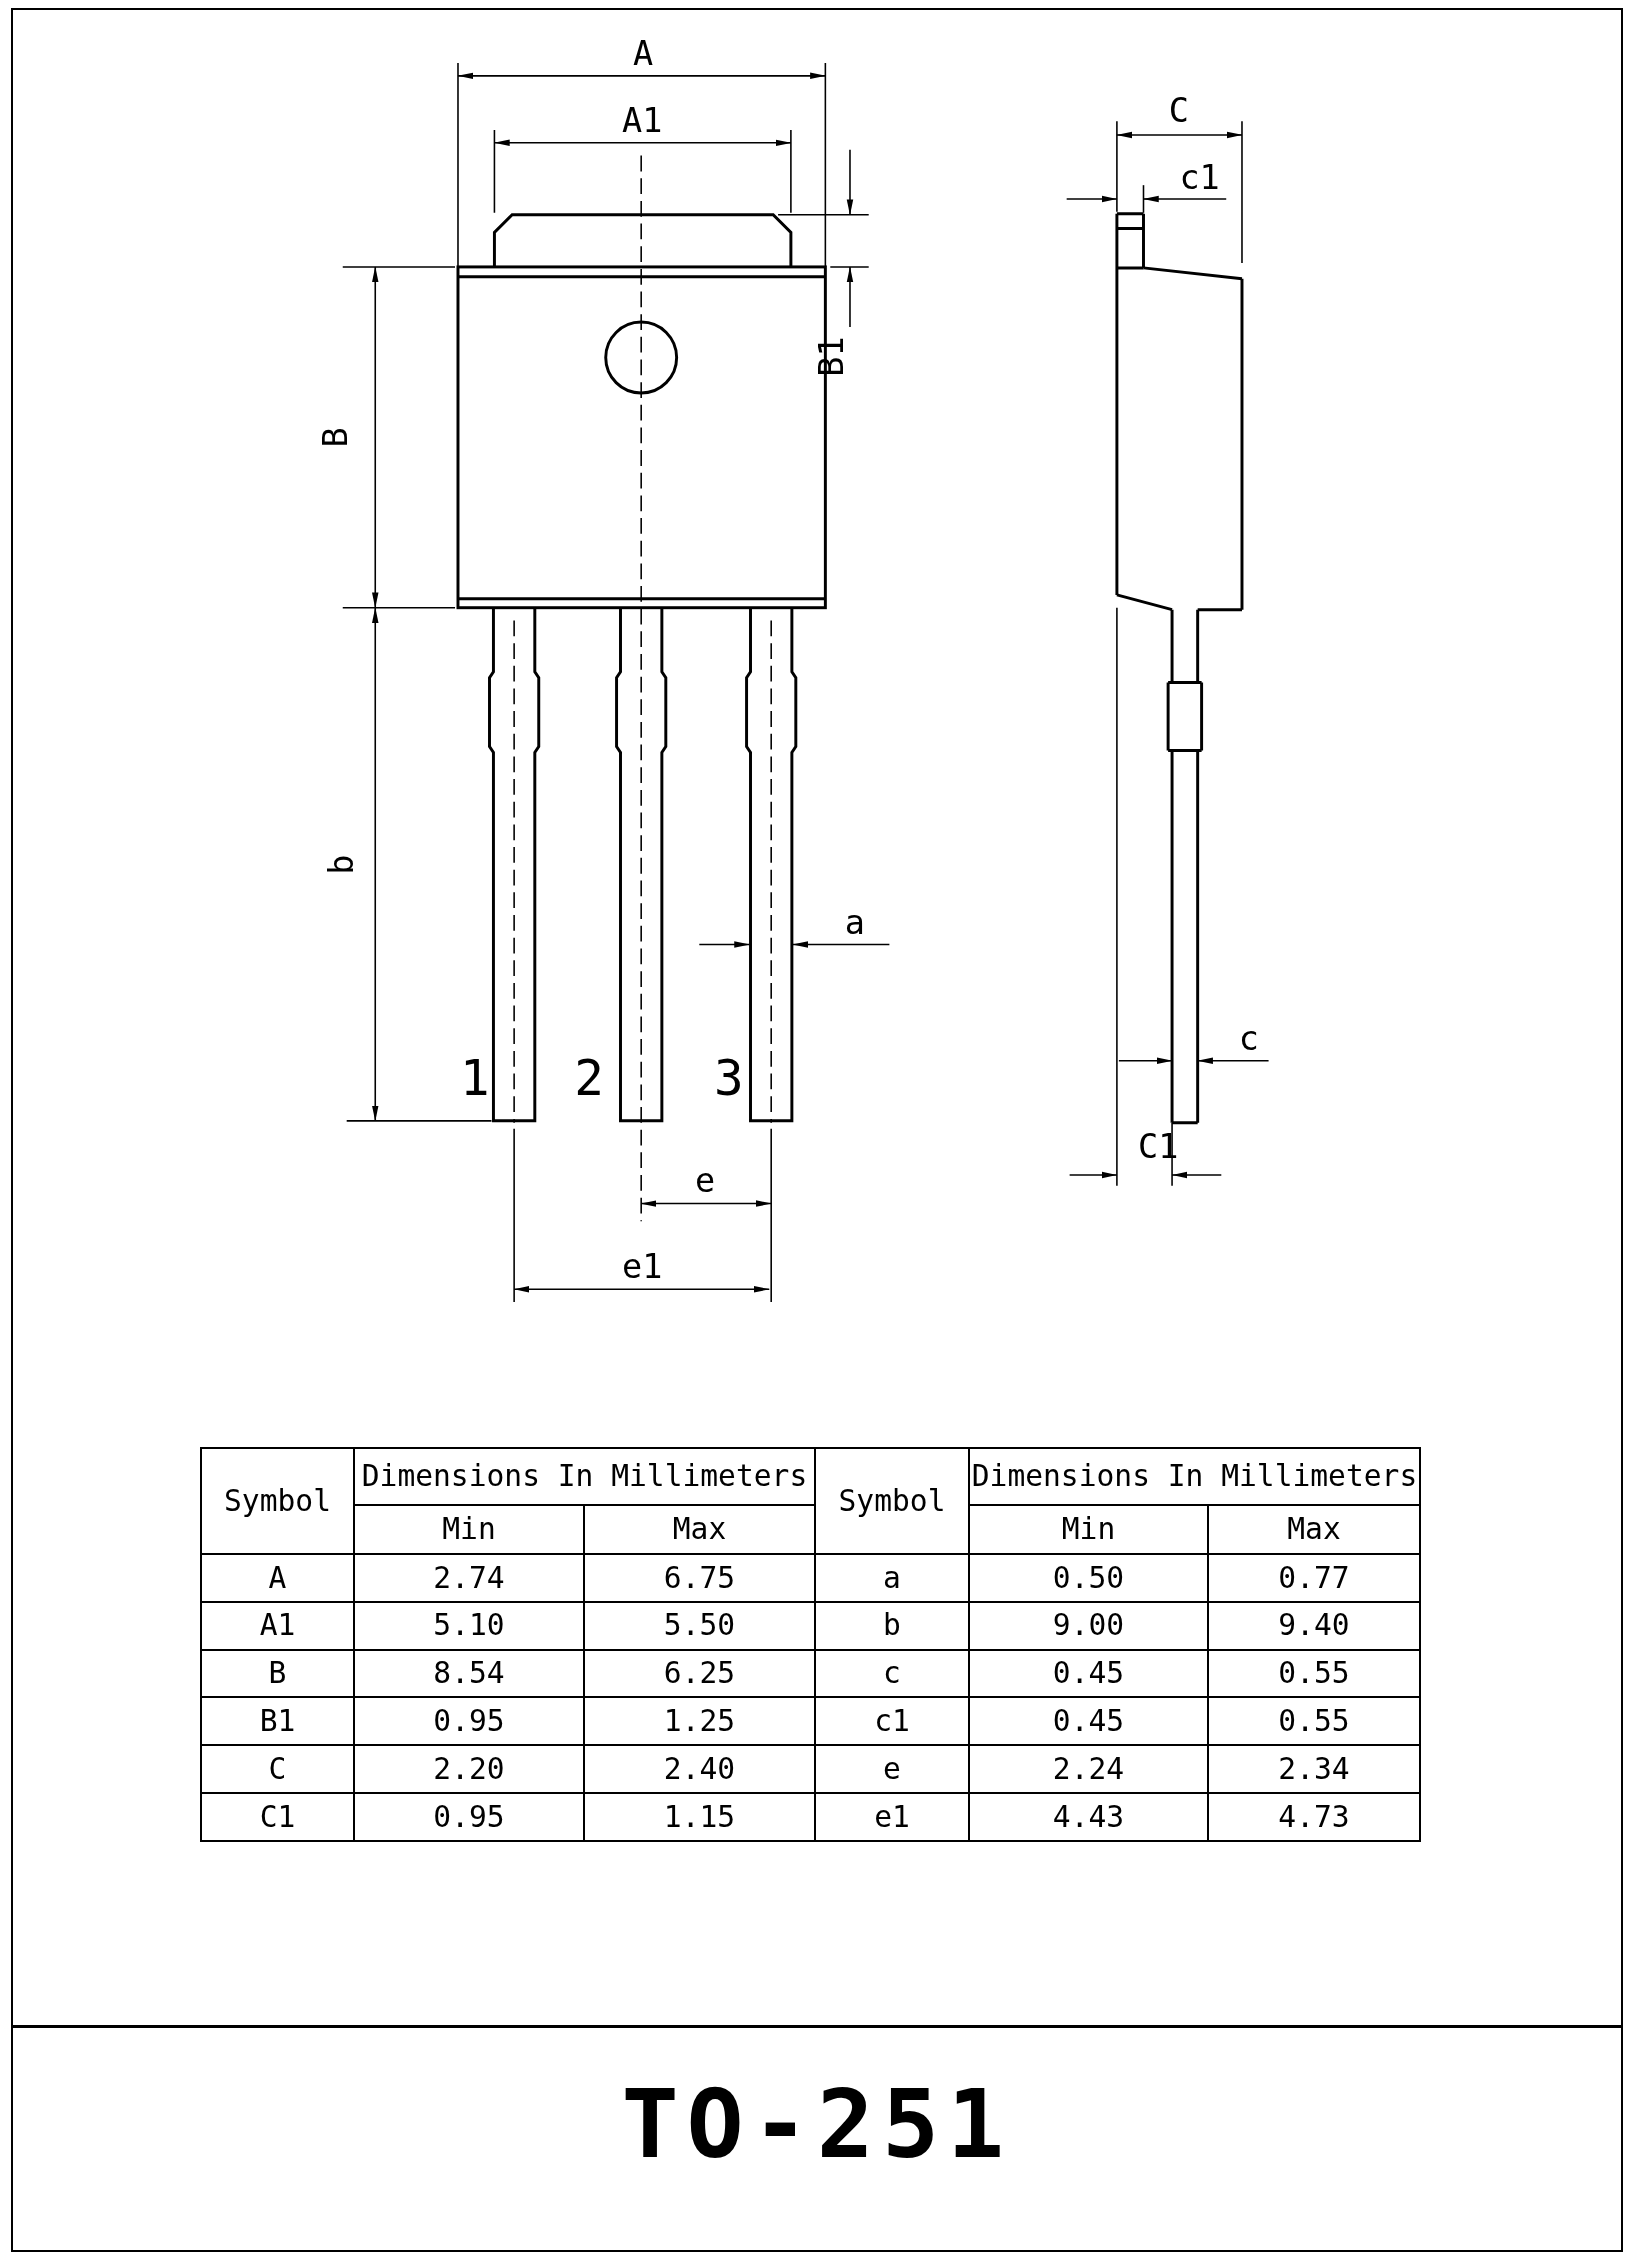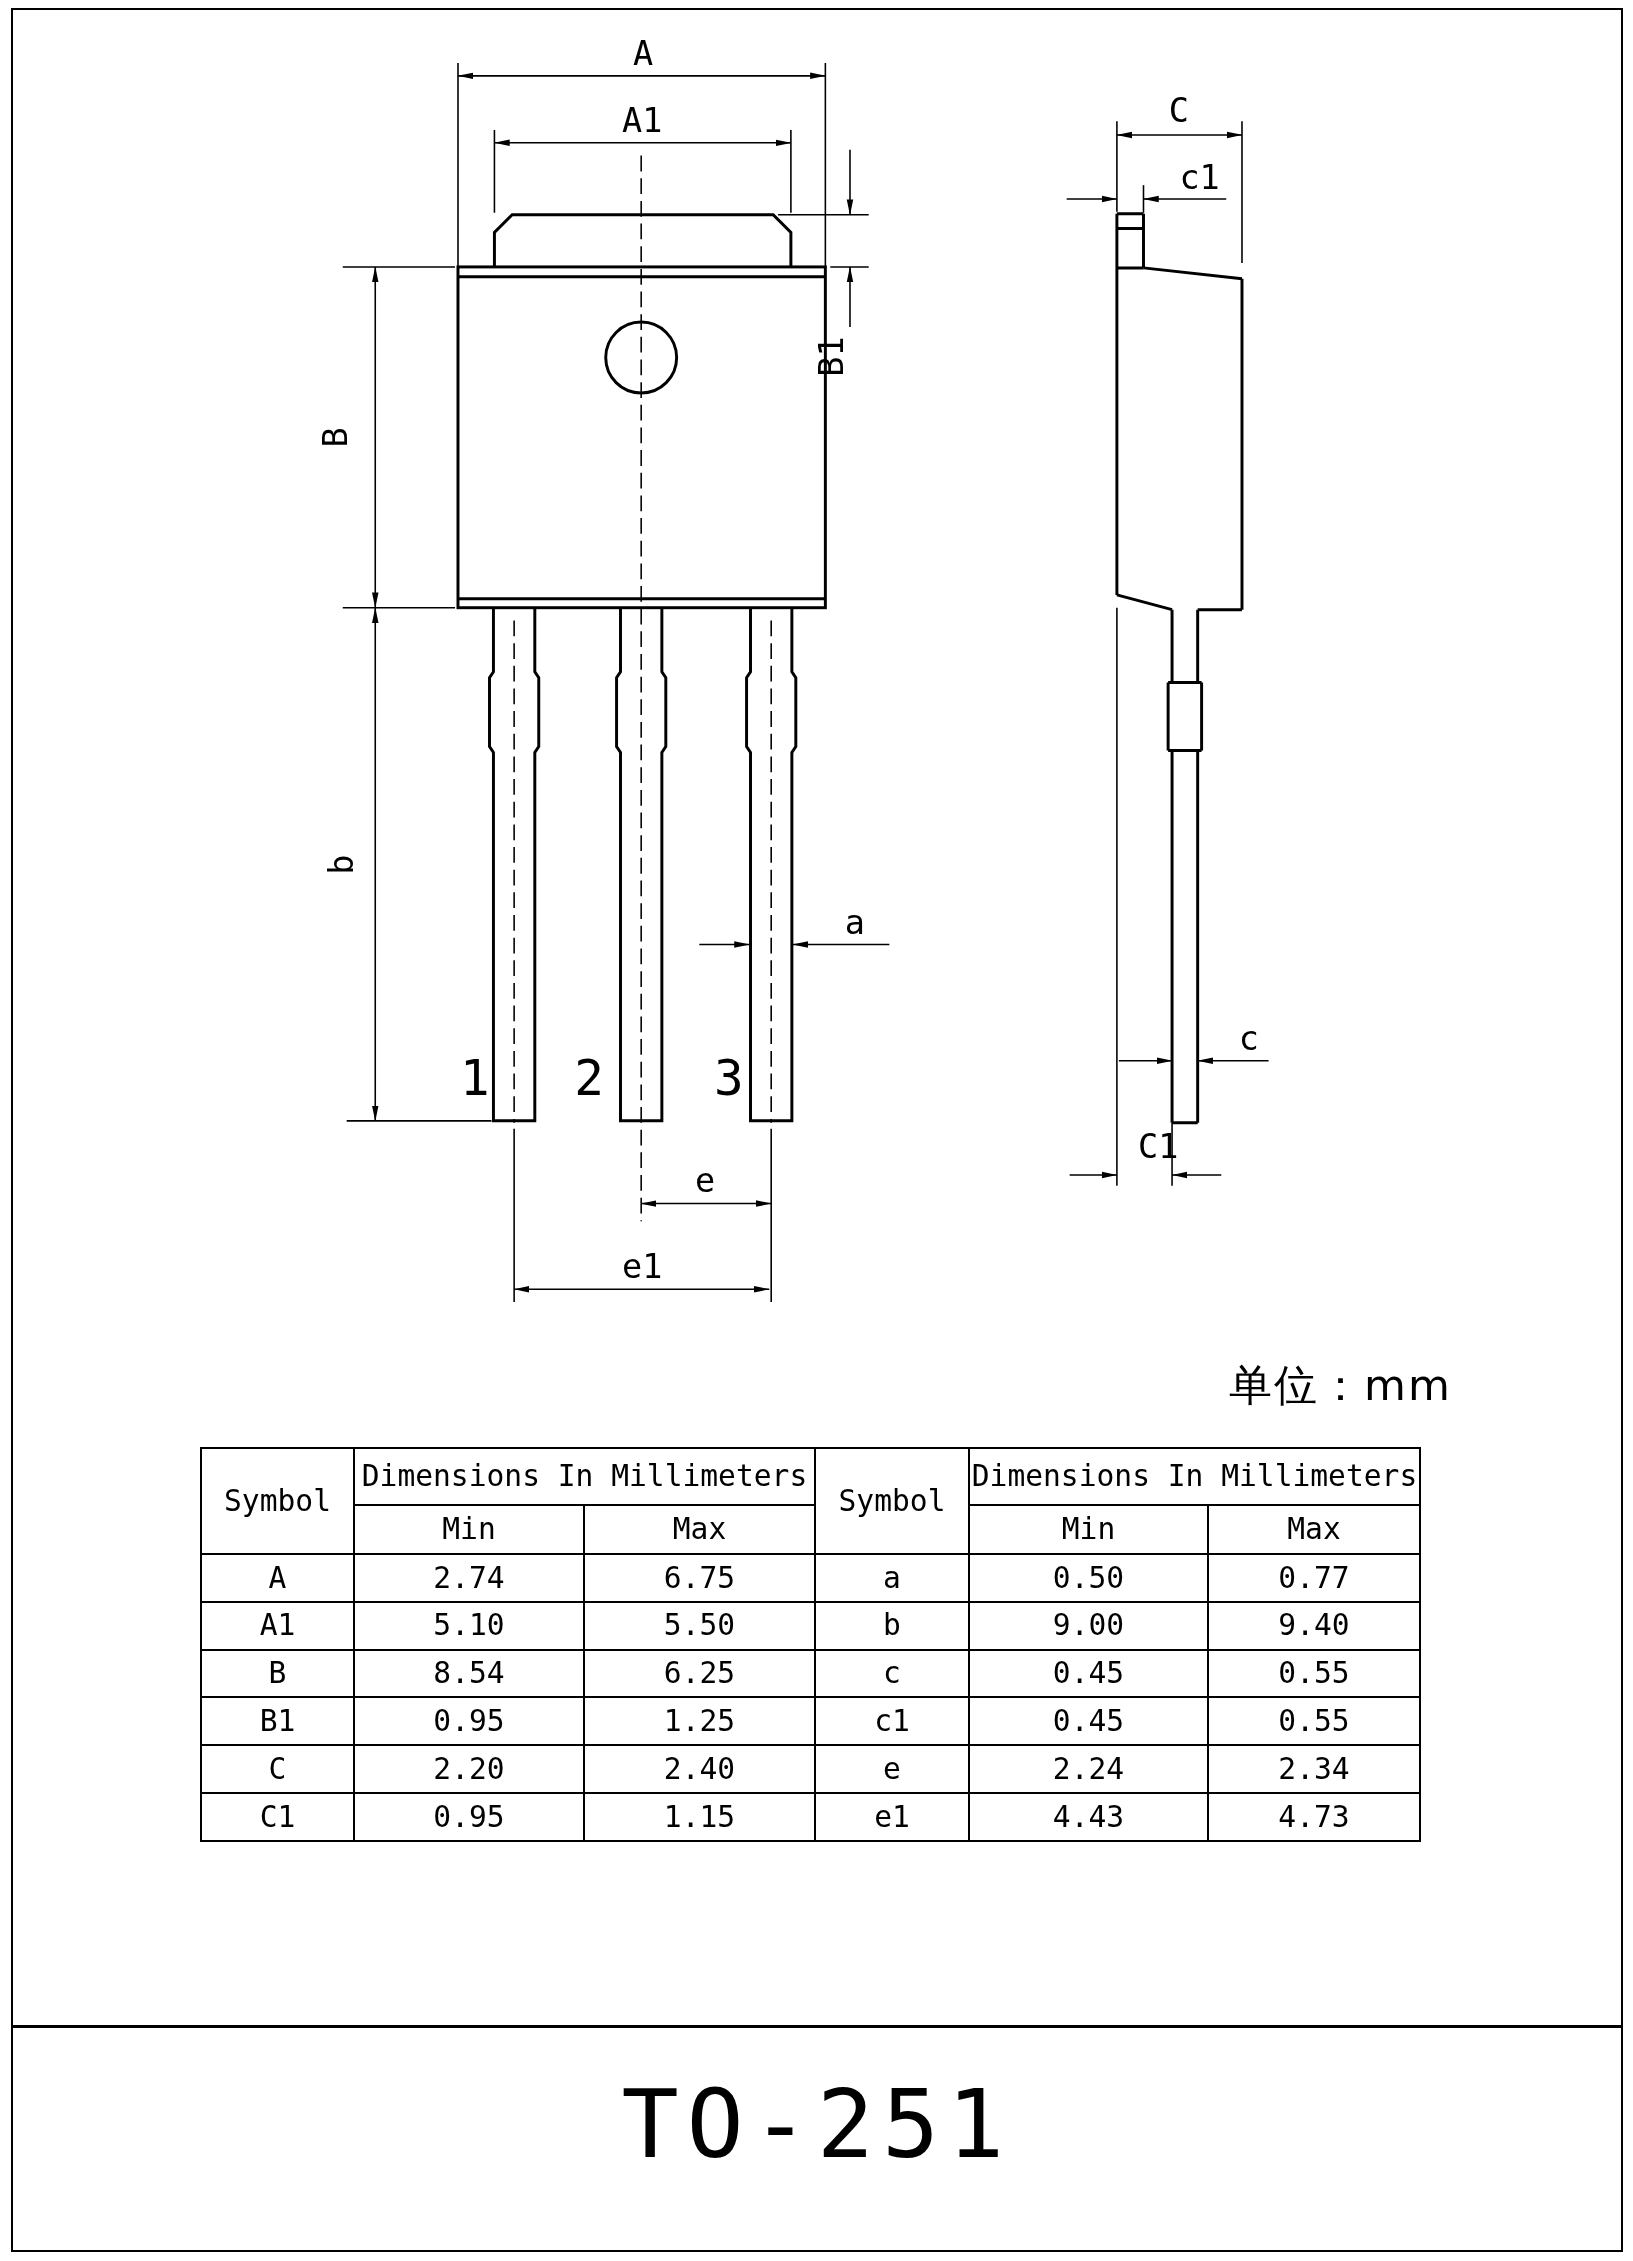--- a/index.html
+++ b/index.html
@@ -34,21 +34,21 @@
   table.dims td{
     border:2px solid #000;text-align:center;vertical-align:middle;
     font-size:29.6px;padding:0;line-height:1.1;
     font-family:"DejaVu Sans Mono","Liberation Mono",monospace;
   }
   tr.hdr1 td{height:54px;}
   tr.hdr2 td{height:46px;}
   tr.datarow td{height:45px;}
   .title{
     position:absolute;left:10.8px;top:2069px;width:1612px;text-align:center;
-    font-size:95px;letter-spacing:7.9px;font-weight:normal;
+    font-size:95px;letter-spacing:7.9px;font-weight:bold;
     font-family:"DejaVu Sans Mono","Liberation Mono",monospace;
   }
 </style>
 </head>
 <body>
 
 <div class="page">
   <div class="frame"></div>
 
   <svg class="drawing" width="1633" height="1438" viewBox="0 0 1658 1460">
@@ -144,21 +144,20 @@
 
       <g>
         <text class="dimtxt" x="1197" y="124" text-anchor="middle">C</text>
         <text class="dimtxt" x="1218" y="192" text-anchor="middle">c1</text>
         <text class="dimtxt" x="1268" y="1066" text-anchor="middle">c</text>
         <text class="dimtxt" x="1176" y="1176" text-anchor="middle">C1</text>
       </g>
     </g>
   </svg>
 
-  <div class="unit-note">单位：mm</div>
 
   <table class="dims">
     <colgroup>
       <col style="width:153px">
         <col style="width:230px">
         <col style="width:231px">
       <col style="width:154px">
         <col style="width:239px">
         <col style="width:212px">
     </colgroup>

